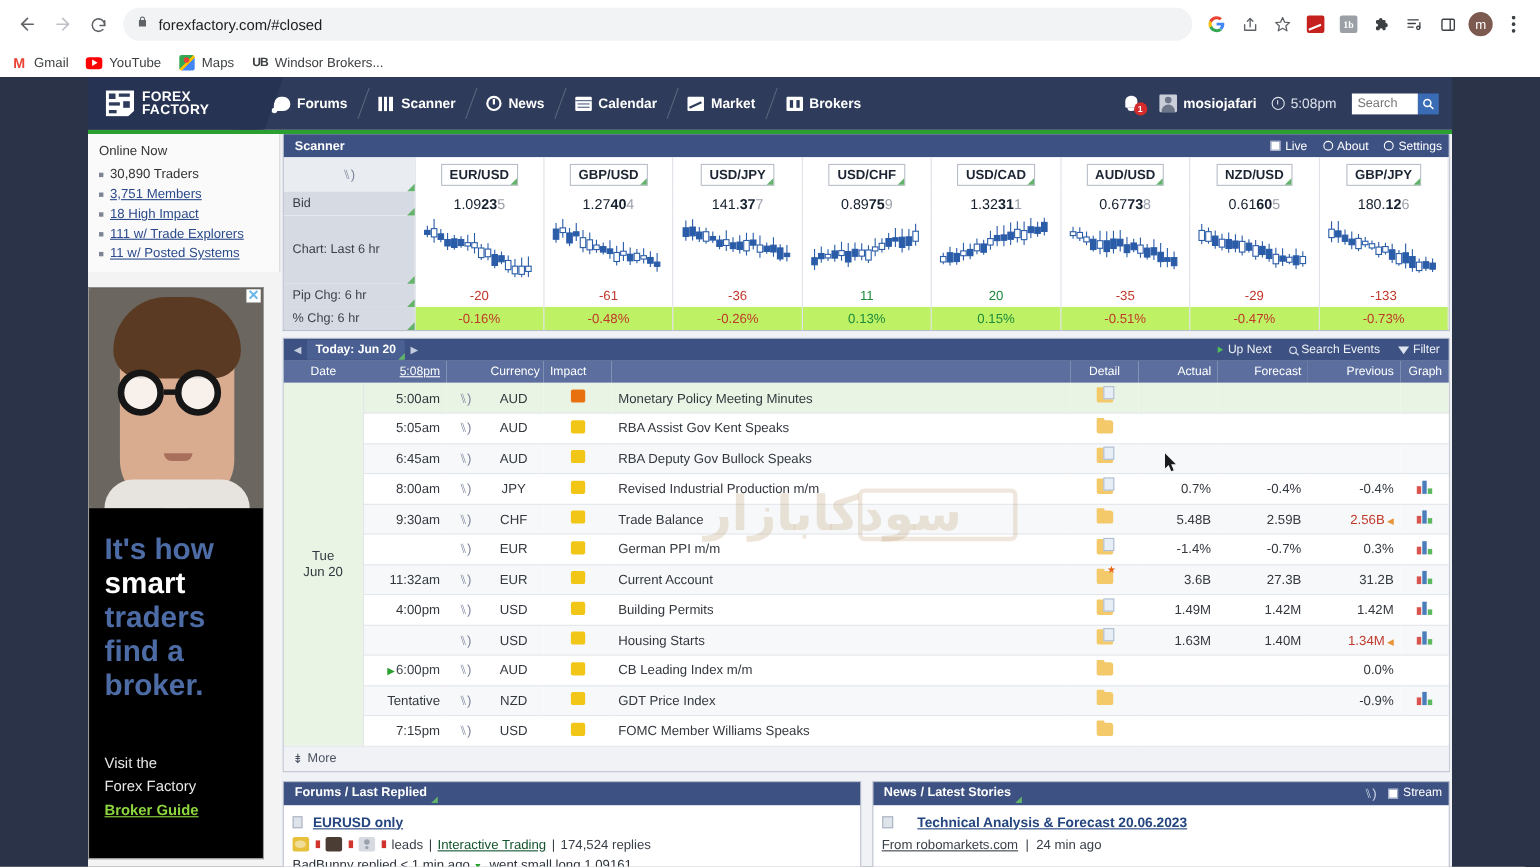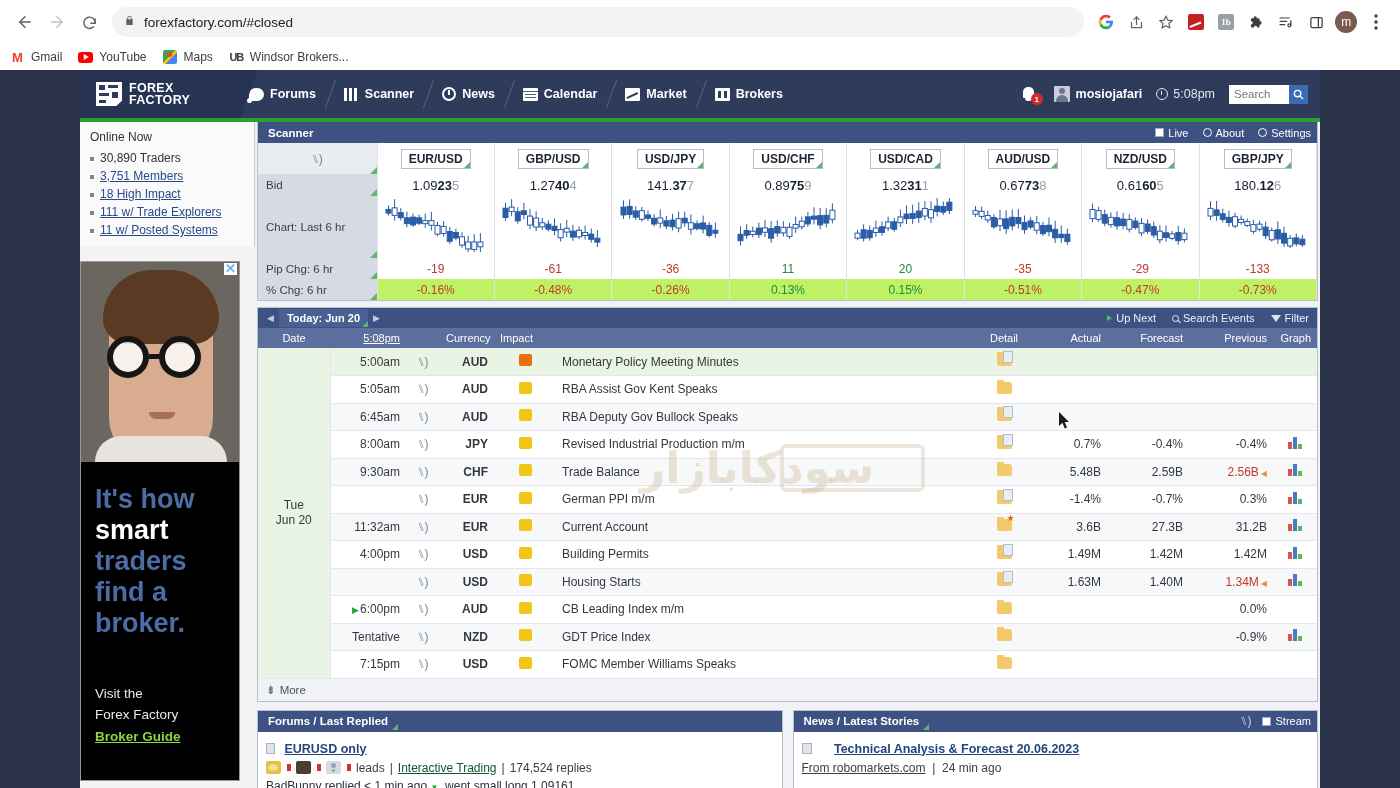--- a/index.html
+++ b/index.html
@@ -369,21 +369,21 @@
   tr.evt:nth-child(even) td { background:#ffffff; }
   tr.evt.hl td { background:#e9f4e4 !important; }
   td.c-date {
     width: 72px; text-align:center; color:#444; font-size:12px;
     background: #ffffff !important; border-bottom:none; line-height:15px;
     border-right: 1px solid #e3e6eb;
   }
   td.c-time { width: 76px; text-align:right; color:#9aa1ad; padding-right: 10px;}
   td.c-time.live { color:#3a4049; }
   td.c-spk { width: 34px; text-align:center; }
-  td.c-cur { width: 54px; text-align:right; color:#3a4049; font-weight:bold;}
+  td.c-cur { width: 54px; text-align:center; color:#3a4049; font-weight:normal;}
   td.c-imp { width: 62px; text-align:center; }
   td.c-evt { color:#2b3139; }
   td.c-detail { width: 62px; text-align:center; }
   td.c-actual { width: 72px; text-align:right; }
   td.c-forecast { width: 82px; text-align:right; color:#3a4049;}
   td.c-prev { width: 84px; text-align:right; color:#3a4049;}
   td.c-graph { width: 44px; text-align:center; }
   .imp-box { display:inline-block; width:13px;height:12px;border-radius:2px;}
   .imp-orange { background:#e8700f; }
   .imp-yellow { background:#f2c617; }
@@ -1012,21 +1012,21 @@
                       <line x1="86.125" y1="36.894941700960224" x2="86.125" y2="50.03600823045268" stroke="#2a5ca8" stroke-width="1"></line>
                       <rect x="83.625" y="40.327169067215365" width="5" height="7.649502743484225" fill="#ffffff" stroke="#2a5ca8" stroke-width="1"></rect>
                       <line x1="92.25" y1="35.50847479423869" x2="92.25" y2="48.410793038408784" stroke="#2a5ca8" stroke-width="1"></line>
                       <rect x="89.75" y="39.898212448559676" width="5" height="5.878737997256516" fill="#2a5ca8" stroke="#2a5ca8" stroke-width="1"></rect>
                       <line x1="98.375" y1="37.113588820301786" x2="98.375" y2="49.1631670096022" stroke="#2a5ca8" stroke-width="1"></line>
                       <rect x="95.875" y="41.176886145404666" width="5" height="5.548302469135802" fill="#2a5ca8" stroke="#2a5ca8" stroke-width="1"></rect>
                     </svg></td>
                 </tr>
                 <tr>
     <td class="sc-label">Pip Chg: 6 hr</td>
-                  <td class="sc-pip neg">-19</td>
+                  <td class="sc-pip neg">-20</td>
                   <td class="sc-pip neg">-61</td>
                   <td class="sc-pip neg">-36</td>
                   <td class="sc-pip pos">11</td>
                   <td class="sc-pip pos">20</td>
                   <td class="sc-pip neg">-35</td>
                   <td class="sc-pip neg">-29</td>
                   <td class="sc-pip neg">-133</td>
                 </tr>
                 <tr>
     <td class="sc-label">% Chg: 6 hr</td>

